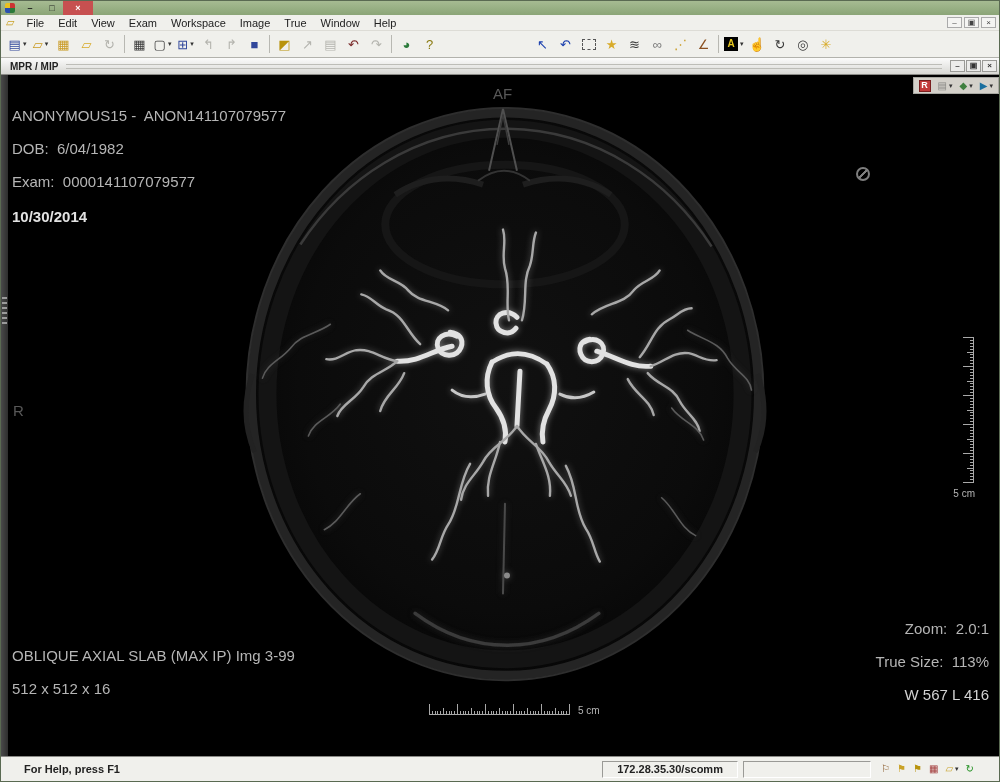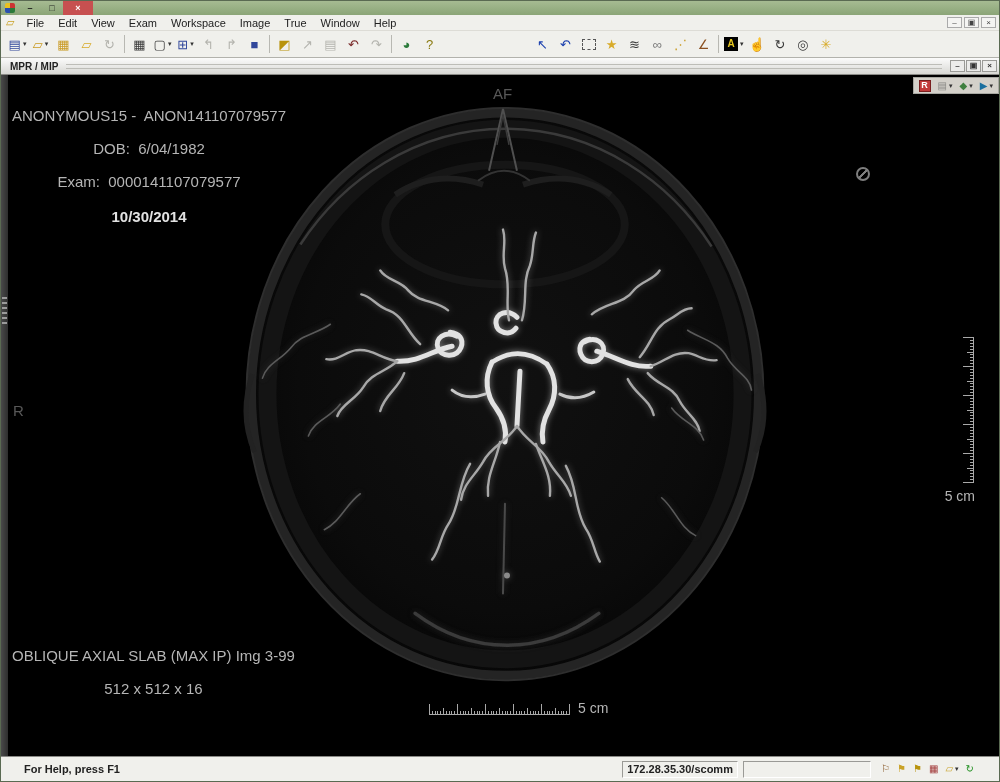--- a/index.html
+++ b/index.html
@@ -53,53 +53,53 @@
             font-size:8px; text-align:center; line-height:10px; color:#333; }
 
   
   .viewport { flex:1; background:#000; position:relative; overflow:hidden; }
   .scan { position:absolute; left:0; top:0; width:100%; height:100%; }
   .leftstrip { position:absolute; left:0; top:0; bottom:0; width:7px;
                background:linear-gradient(to right,#4a4a4a,#2e2e2e); }
   .lsgrip { position:absolute; top:222px; left:1px; width:5px; height:28px;
             background:repeating-linear-gradient(to bottom,#9a9a9a 0 2px, transparent 2px 5px); }
   .ovtext { position:absolute; font-size:15px; line-height:11px; color:#b5b5b5; white-space:pre; }
-  .ovtext div { white-space:pre;text-align:center; }
+  .ovtext div { white-space:pre; }
   .patient { left:11px; top:13px; }
   .patient .date { font-weight:bold; color:#e2e2e2; margin-top:2px; }
   .af { left:492px; top:13px; color:#585858; }
   .rlabel { left:12px; top:330px; color:#585858; }
   .series { left:11px; bottom:40px; }
   .disp { right:10px; bottom:34px; text-align:right; }
   .disp div { text-align:right; }
   .disp .wl { color:#d2d2d2; }
   .noentry { position:absolute; left:855px; top:92px; width:14px; height:14px;
              border:2px solid #7e7e7e; border-radius:50%;
              background:linear-gradient(135deg, transparent 42%, #7e7e7e 42% 58%, transparent 58%); }
   .hscale { position:absolute; left:428px; bottom:40px; display:flex; align-items:flex-end; gap:4px; }
-  .hscale .lbl, .vscale .lbl { font-size:14px; color:#b5b5b5; white-space:pre; }
+  .hscale .lbl, .vscale .lbl { font-size:10px; color:#b5b5b5; white-space:pre; }
   .vscale { position:absolute; right:24px; top:262px; display:flex; flex-direction:column; align-items:flex-end; }
   .vscale .lbl { margin-top:3px; }
   .ruler line { stroke:#a8a8a8; stroke-width:1; shape-rendering:crispEdges; }
 
   
   .minibar { position:absolute; top:2px; right:0; height:17px; background:#d4d1ca;
              border:1px solid #a8a8a2; display:flex; align-items:center; padding:0 3px; gap:3px; }
   .mbtn { display:flex; align-items:center; height:14px; padding:0 2px; }
   .mglyph { font-size:10px; line-height:1; }
   .mglyph.boxed { width:12px; height:12px; display:flex; align-items:center; justify-content:center;
                   font-size:9px; font-weight:bold; border:1px solid #7a1f1f; }
 
   
   .statusbar { height:25px; flex:0 0 25px; background:#f0f0ec; border-top:1px solid #8a8a86;
                display:flex; align-items:center; font-size:11px; color:#222; padding:0 20px; gap:5px; }
   .helptext { flex:1; font-weight:bold; padding-left:3px; }
   .spanel { height:17px; border:1px solid; border-color:#9a9a96 #ffffff #ffffff #9a9a96;
             display:flex; align-items:center; justify-content:center; font-weight:bold; font-size:11px; }
-  .spanel.server { width:116px; }
+  .spanel.server { width:136px; }
   .spanel.empty { width:128px; }
   .sicons { display:flex; align-items:center; gap:3px; padding:0 3px; }
 </style>
 </head>
 <body>
 
 <div class="window">
 
   <div class="titlebar">
     <span class="appicon"></span>
@@ -356,20 +356,25 @@
           <span class="mglyph" style="color: rgb(26, 111, 159);">▶</span>
           <span class="dd">▾</span>
         </span>
       </div>
 
     <div class="ovtext series">
       <div>OBLIQUE AXIAL SLAB (MAX IP) Img 3-99</div>
       <div>512 x 512 x 16</div>
     </div>
 
+    <div class="ovtext disp">
+      <div>Zoom:  2.0:1</div>
+      <div>True Size:  113%</div>
+      <div class="wl">W 567 L 416</div>
+    </div>
 
     <div class="hscale">
       <svg class="ruler" id="hruler" width="145" height="16">
           <line x1="0.5" y1="4" x2="0.5" y2="15"></line>
           <line x1="3.5" y1="11" x2="3.5" y2="15"></line>
           <line x1="6.5" y1="11" x2="6.5" y2="15"></line>
           <line x1="8.5" y1="11" x2="8.5" y2="15"></line>
           <line x1="11.5" y1="11" x2="11.5" y2="15"></line>
           <line x1="14.5" y1="8" x2="14.5" y2="15"></line>
           <line x1="17.5" y1="11" x2="17.5" y2="15"></line>

